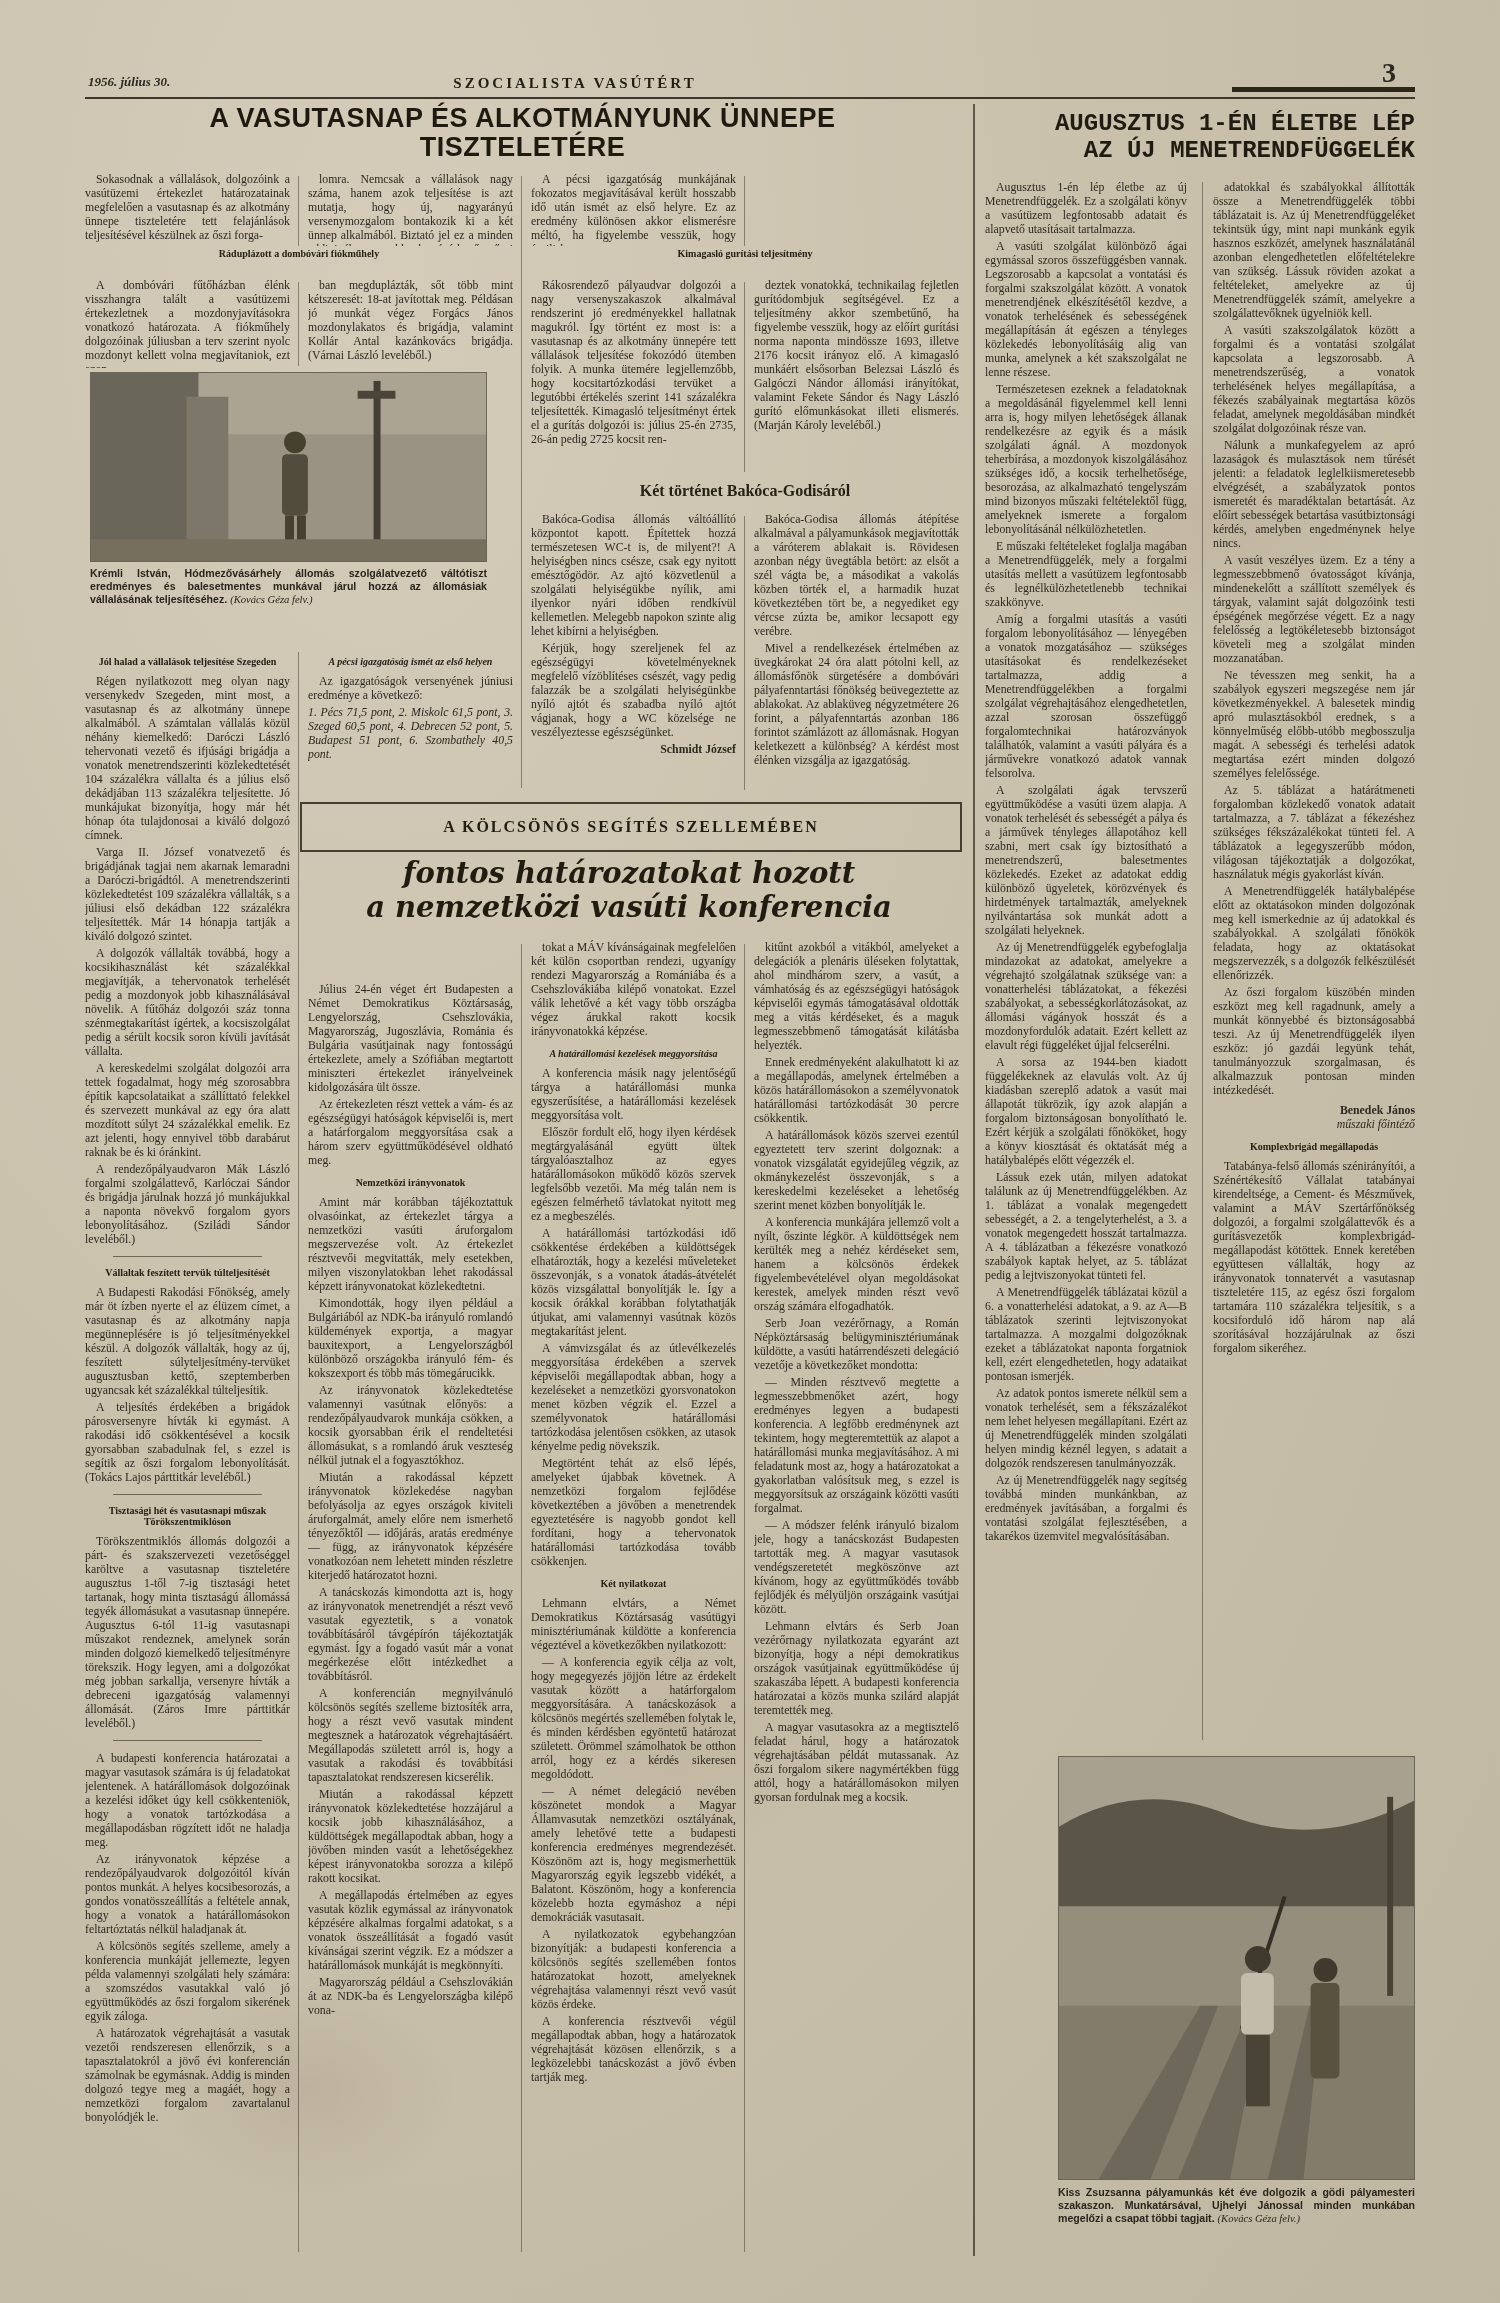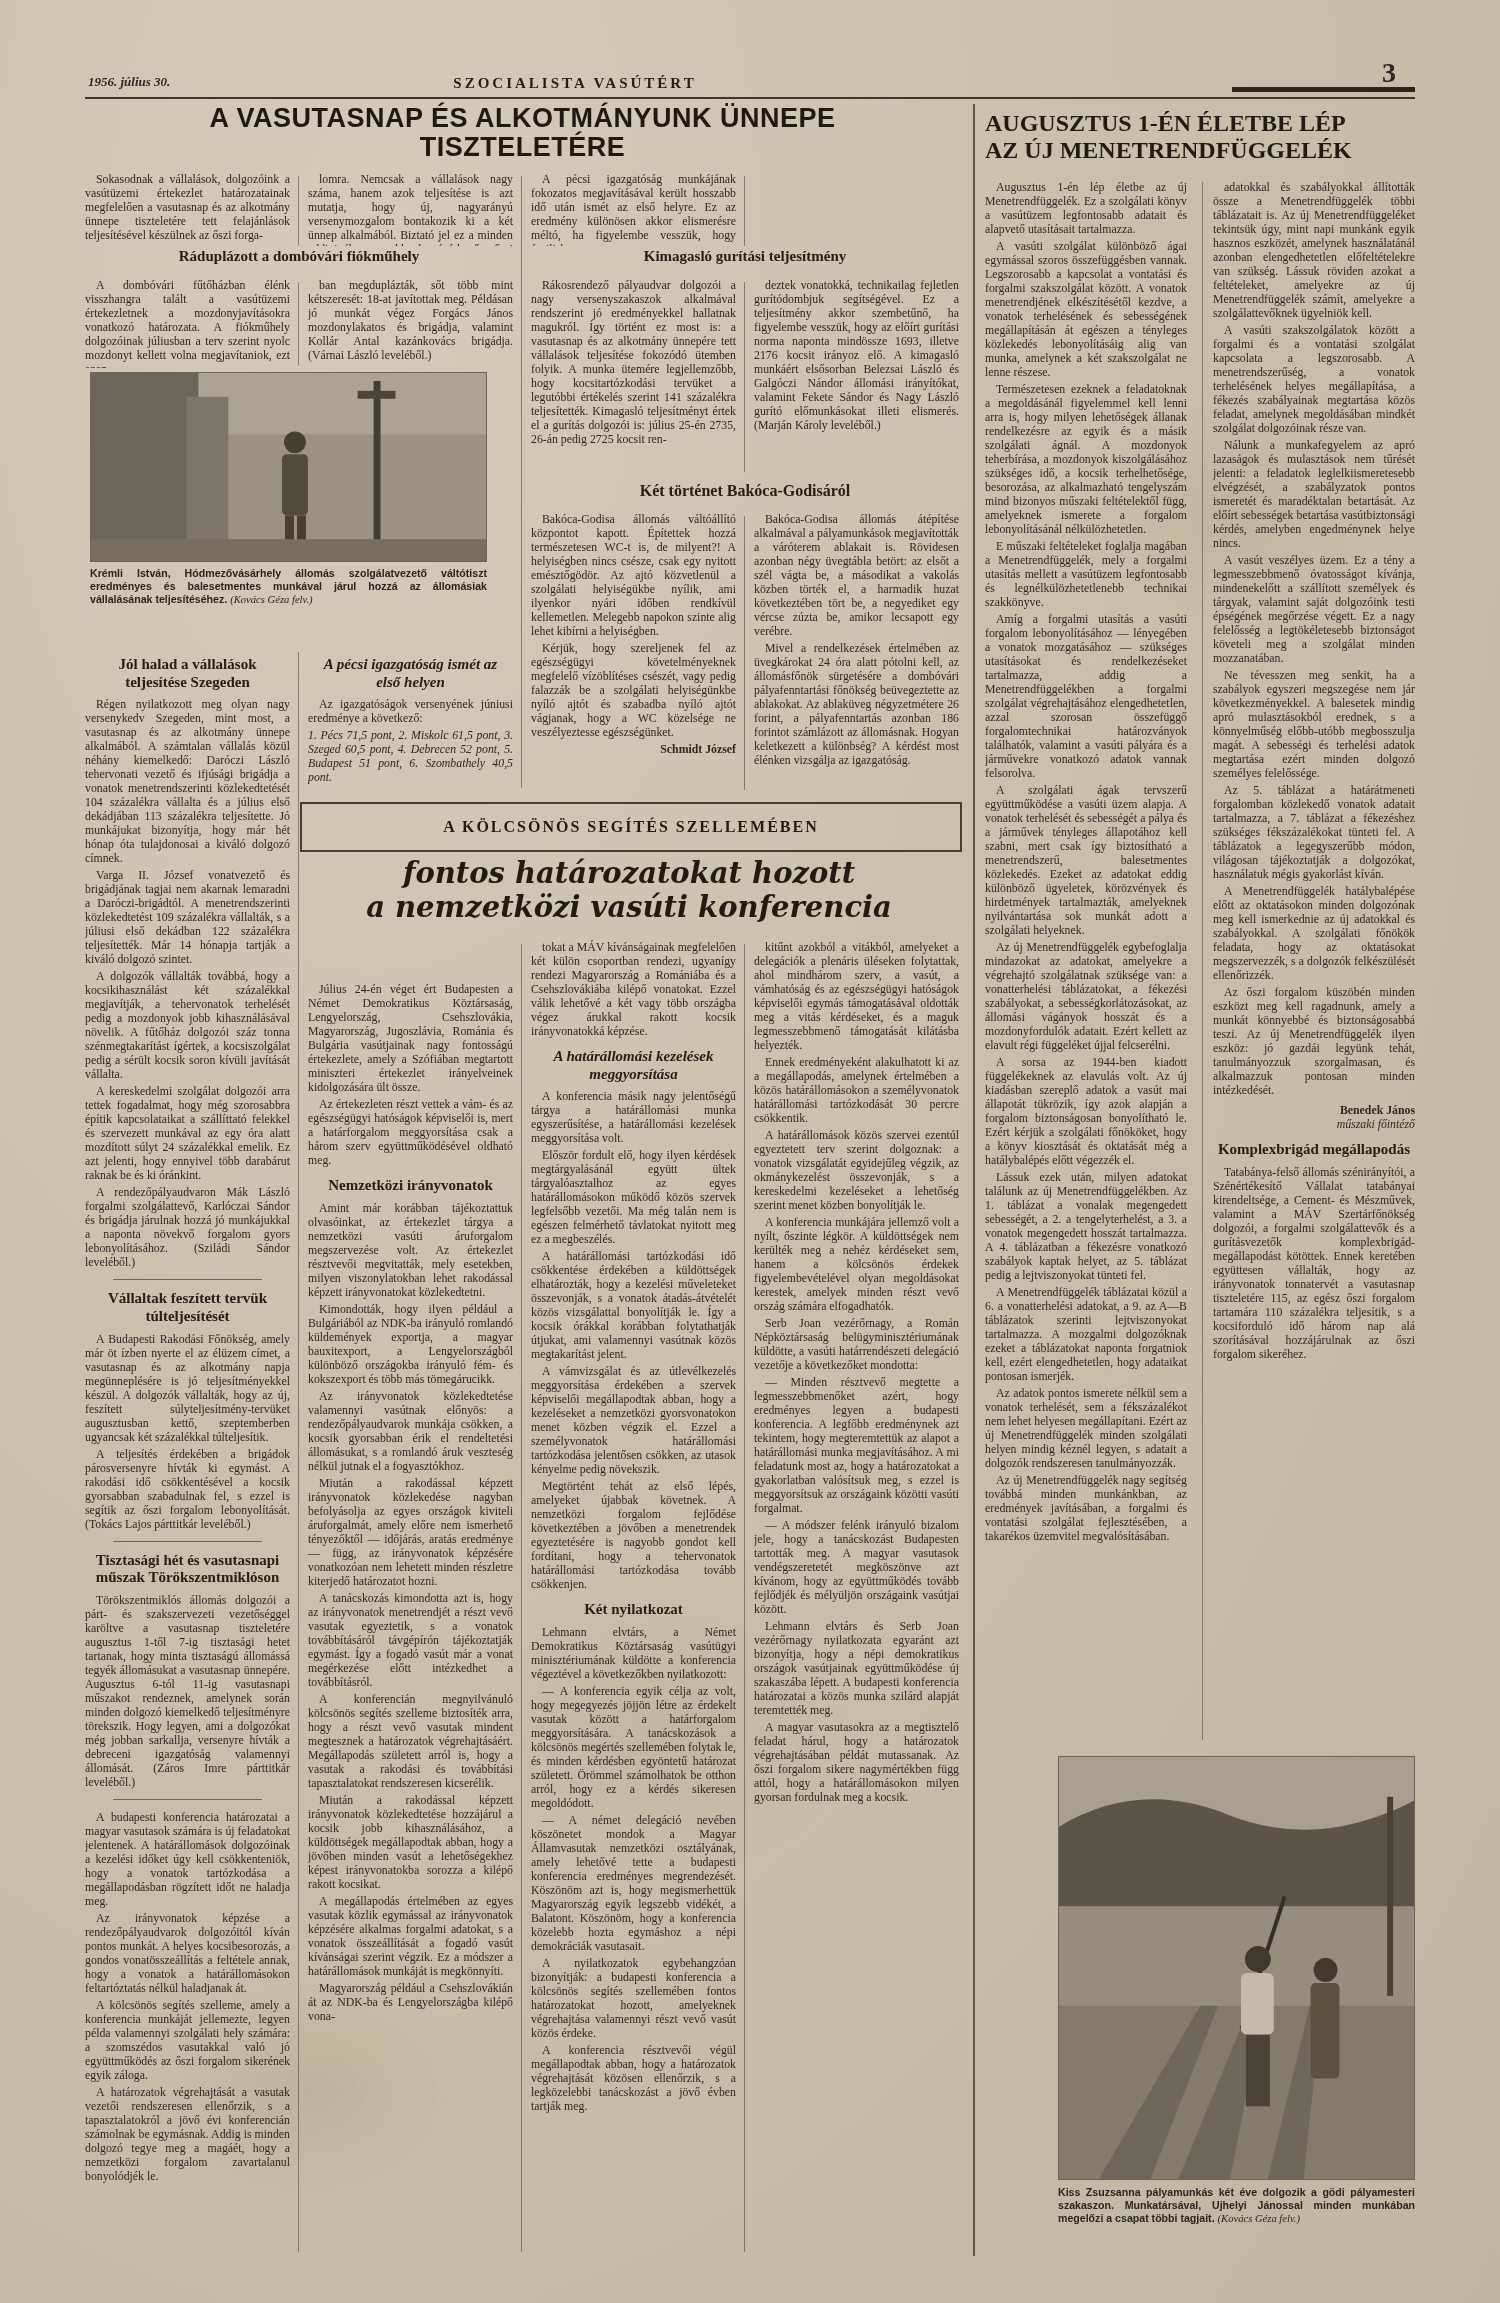--- a/index.html
+++ b/index.html
@@ -3,33 +3,33 @@
 <meta charset="utf-8">
 <style>
   html,body{margin:0;padding:0;background:#9b9384;}
   .page{position:relative;width:1500px;height:2303px;overflow:hidden;
     background:radial-gradient(ellipse at 25% 12%, #d4ccb9 0%, #cbc2ae 40%, #c0b7a2 100%);
     font-family:"Liberation Serif",serif;color:#2d2820;}
   .abs{position:absolute;}
   .stain{position:absolute;border-radius:50%;pointer-events:none;}
   .col{font-size:11.8px;line-height:14px;text-align:justify;overflow:hidden;}
   .col p,.plist p{margin:0 0 3px 0;text-indent:11px;}
-  .sh{font-weight:bold;font-size:15px;line-height:1.18;text-align:center;color:#262015;margin:10px 2px 6px 2px;}
+  .sh{font-weight:bold;font-size:10px;line-height:1.18;text-align:center;color:#262015;margin:10px 2px 6px 2px;}
   .sh-abs{margin:0;}
   .h-lg{font-size:16px;}
   .h-it{font-style:italic;}
   .res{font-style:italic;text-indent:0 !important;}
   .sig{text-align:right;font-weight:bold;text-indent:0 !important;margin-top:2px;}
   .sigrole{text-align:right;font-style:italic;text-indent:0 !important;margin-top:36px;}
   .sep{border:none;border-top:1px solid rgba(62,54,38,.65);margin:10px 28px;}
   .vrule{position:absolute;width:1px;background:rgba(60,52,38,.5);}
   .caption{font-family:"Liberation Sans",sans-serif;font-weight:bold;font-size:10.6px;line-height:12.8px;text-align:justify;color:#2a251c;}
   .credit{font-family:"Liberation Serif",serif;font-weight:normal;font-style:italic;}
   .headline-sans{font-family:"Liberation Sans",sans-serif;font-weight:700;font-size:27px;line-height:1.08;text-align:center;letter-spacing:.5px;color:#1f1a10;}
-  .headline-serif{font-weight:bold;font-size:24px;line-height:1.14;text-align:left;color:#211c12;}
+  .headline-serif{font-weight:bold;font-size:24px;line-height:1.14;text-align:right;color:#211c12;font-family:Liberation Mono, monospace;}
   .box-title{font-weight:bold;font-size:16px;letter-spacing:2px;color:#221d12;}
   .script{font-family:"DejaVu Serif",serif;font-style:italic;font-weight:bold;font-size:29px;line-height:1.18;text-align:center;color:#221c10;}
   .author{margin-top:6px;}
   .author-name{text-align:right;font-weight:bold;}
   .author-role{text-align:right;font-style:italic;}
   .photo{border:1px solid #6c6557;box-sizing:border-box;background:#8e8879;}
 
   #mast-date{left:88px;top:74px;font-size:13px;font-weight:bold;font-style:italic;}
   #mast-title{left:85px;top:75px;width:980px;text-align:center;font-weight:bold;font-size:15px;letter-spacing:3px;color:#241f14;}
   #mast-page{left:1382px;top:57px;font-size:28px;font-weight:bold;}

